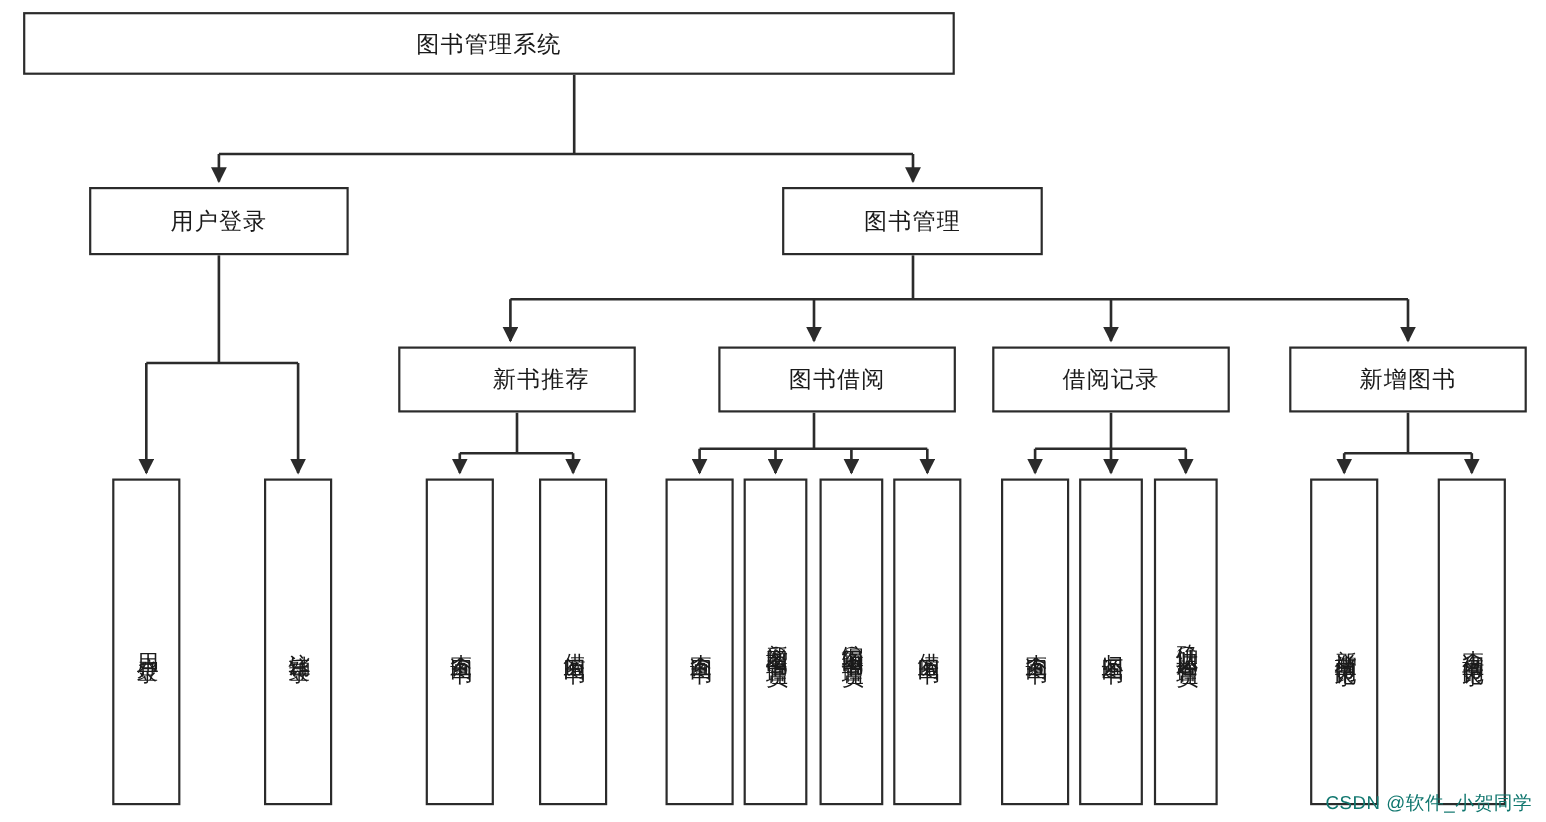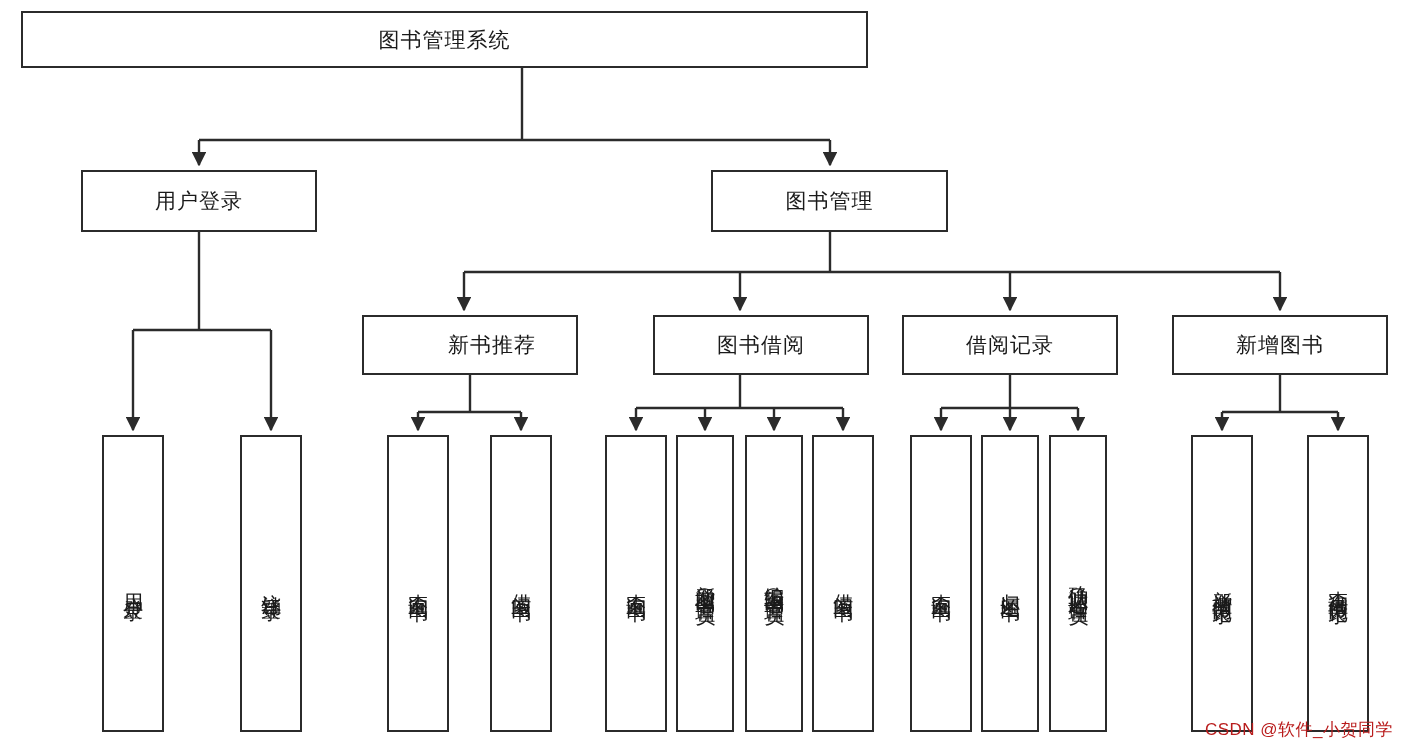--- a/index.html
+++ b/index.html
@@ -54,21 +54,21 @@
     text-orientation: upright;
   }
   .root {
     font-size: 22px;
   }
   #watermark {
     position: absolute;
     right: 12px;
     bottom: 6px;
     font-size: 17px;
-    color: #b91c1c;
+    color: #0f766e;
     letter-spacing: 0.5px;
     white-space: nowrap;
   }
 </style>
 </head>
 <body>
 
 <div id="canvas">
 
   <svg id="wires" viewBox="0 0 1405 747" xmlns="http://www.w3.org/2000/svg">

